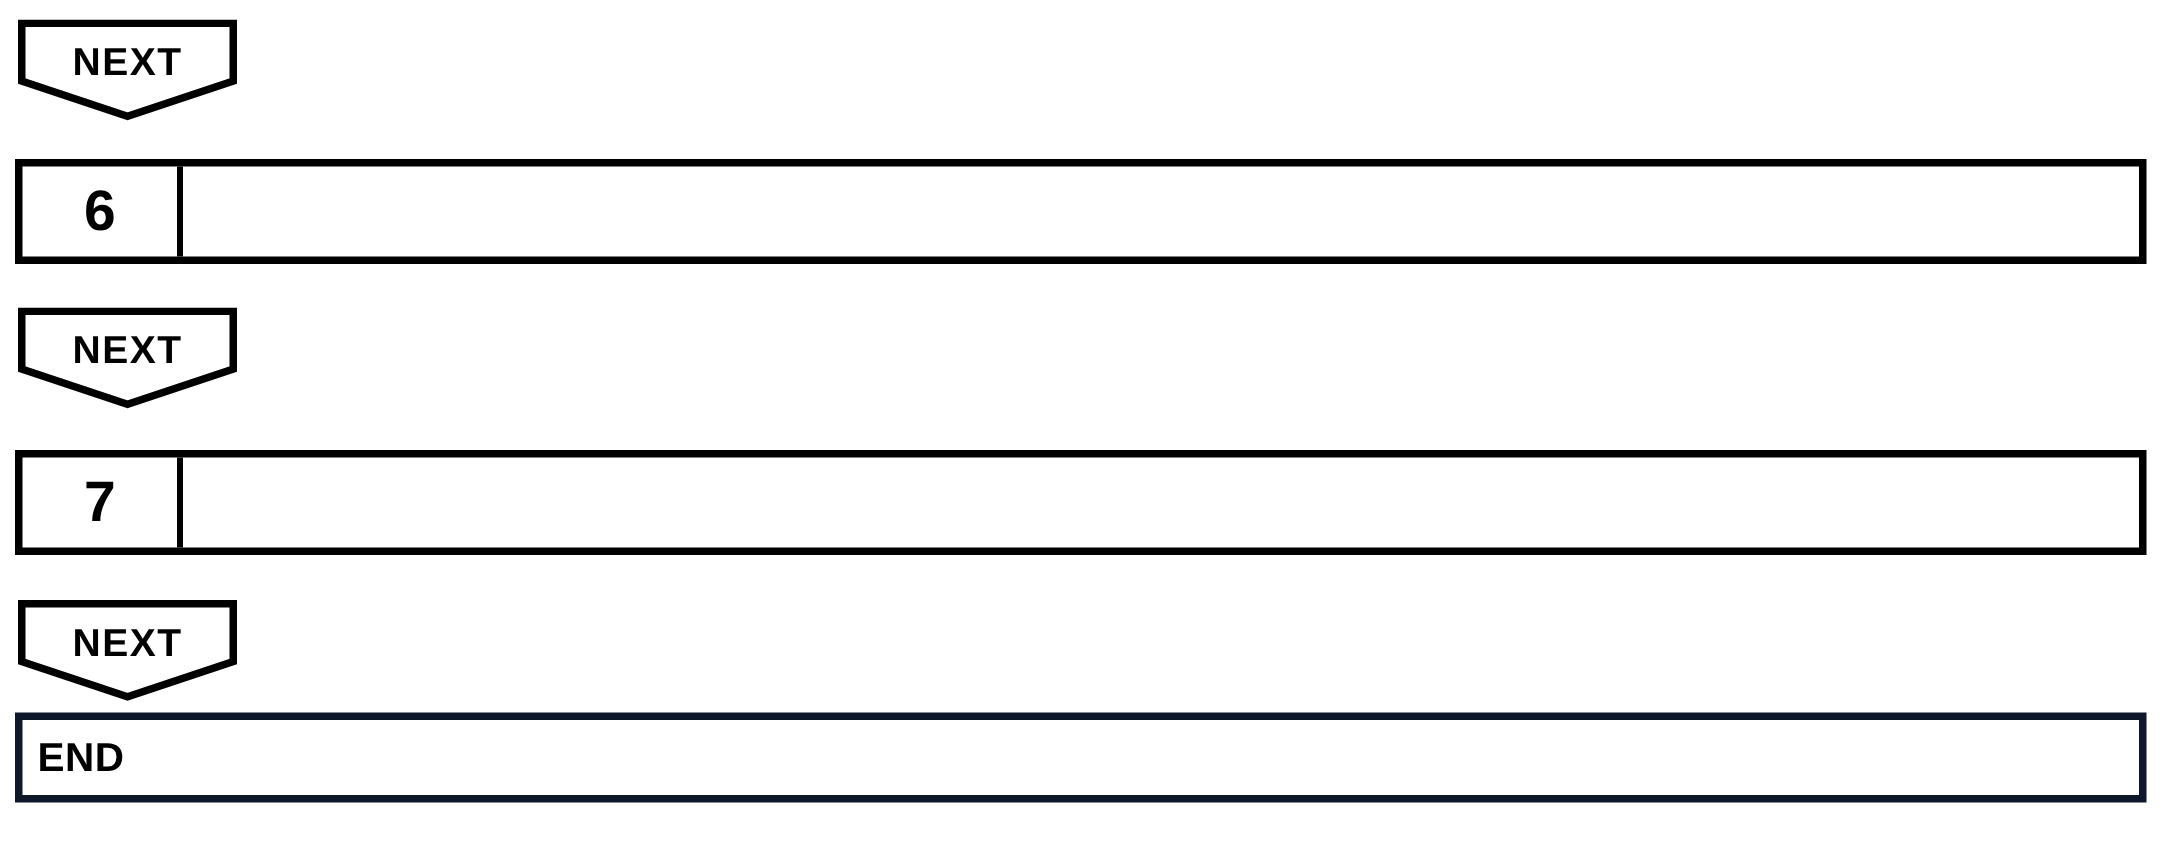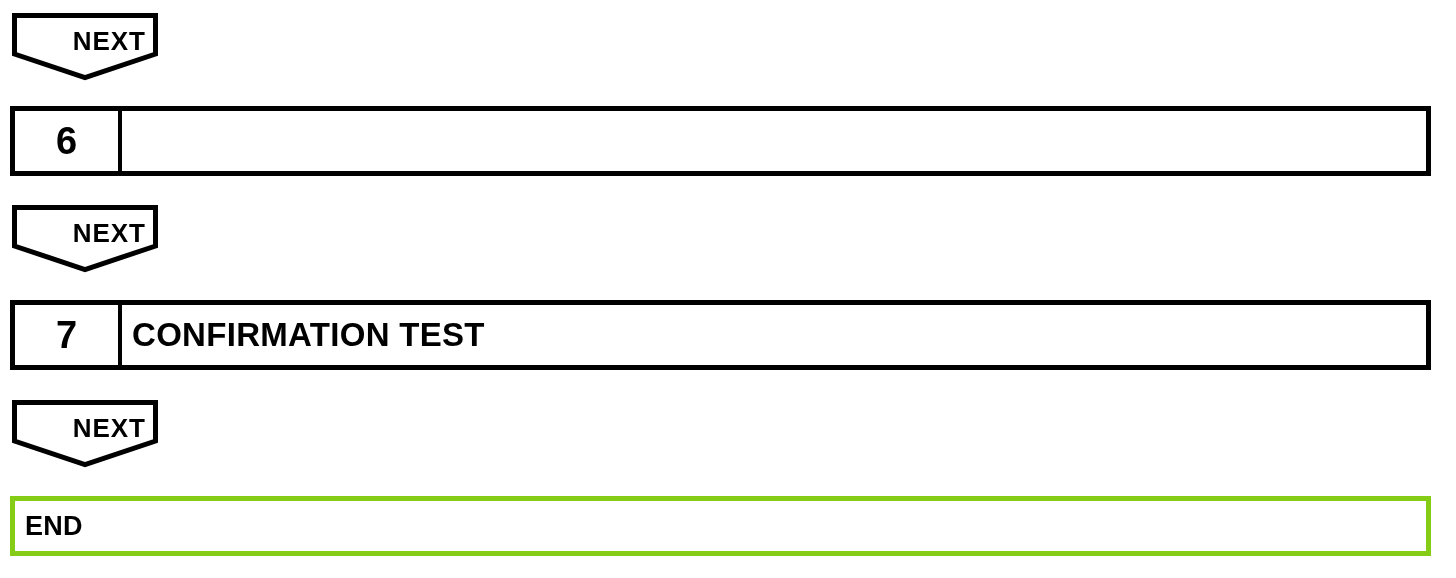--- a/index.html
+++ b/index.html
@@ -25,23 +25,23 @@
     height: 68px;
   }
   .next-connector svg {
     position: absolute;
     inset: 0;
     display: block;
   }
   .next-label {
     position: absolute;
     left: 0;
-    right: 12px;
+    right: 0;
     top: 15px;
-    text-align: right;
+    text-align: center;
     font-size: 26px;
     font-weight: bold;
     letter-spacing: 1px;
     line-height: 1;
   }
 
   
   .step-box {
     position: absolute;
     left: 10px;
@@ -71,25 +71,25 @@
     font-size: 33px;
     font-weight: bold;
     letter-spacing: 0.3px;
     white-space: nowrap;
   }
 
   
   .end-box {
     position: absolute;
     left: 10px;
-    top: 496px;
+    top: 475px;
     width: 1421px;
     height: 60px;
     box-sizing: border-box;
-    border: 5px solid #84cc16;
+    border: 5px solid #0f172a;
     background: #ffffff;
     display: flex;
     align-items: center;
     padding-left: 10px;
     font-size: 27px;
     font-weight: bold;
     letter-spacing: 0.3px;
   }
 
   .pos-next-1 { top: 13px; }
@@ -116,21 +116,20 @@
 
   <div class="next-connector pos-next-2">
     <svg viewBox="0 0 146 68" width="146" height="68">
       <polygon points="2.5,2.5 143.5,2.5 143.5,41 73,64.5 2.5,41" fill="#ffffff" stroke="#000000" stroke-width="5" stroke-linejoin="miter"></polygon>
     </svg>
     <span class="next-label">NEXT</span>
   </div>
 
   <div class="step-box pos-step-2">
     <div class="step-number">7</div>
-    <div class="step-label">CONFIRMATION TEST</div>
   </div>
 
   <div class="next-connector pos-next-3">
     <svg viewBox="0 0 146 68" width="146" height="68">
       <polygon points="2.5,2.5 143.5,2.5 143.5,41 73,64.5 2.5,41" fill="#ffffff" stroke="#000000" stroke-width="5" stroke-linejoin="miter"></polygon>
     </svg>
     <span class="next-label">NEXT</span>
   </div>
 
   <div class="end-box">

